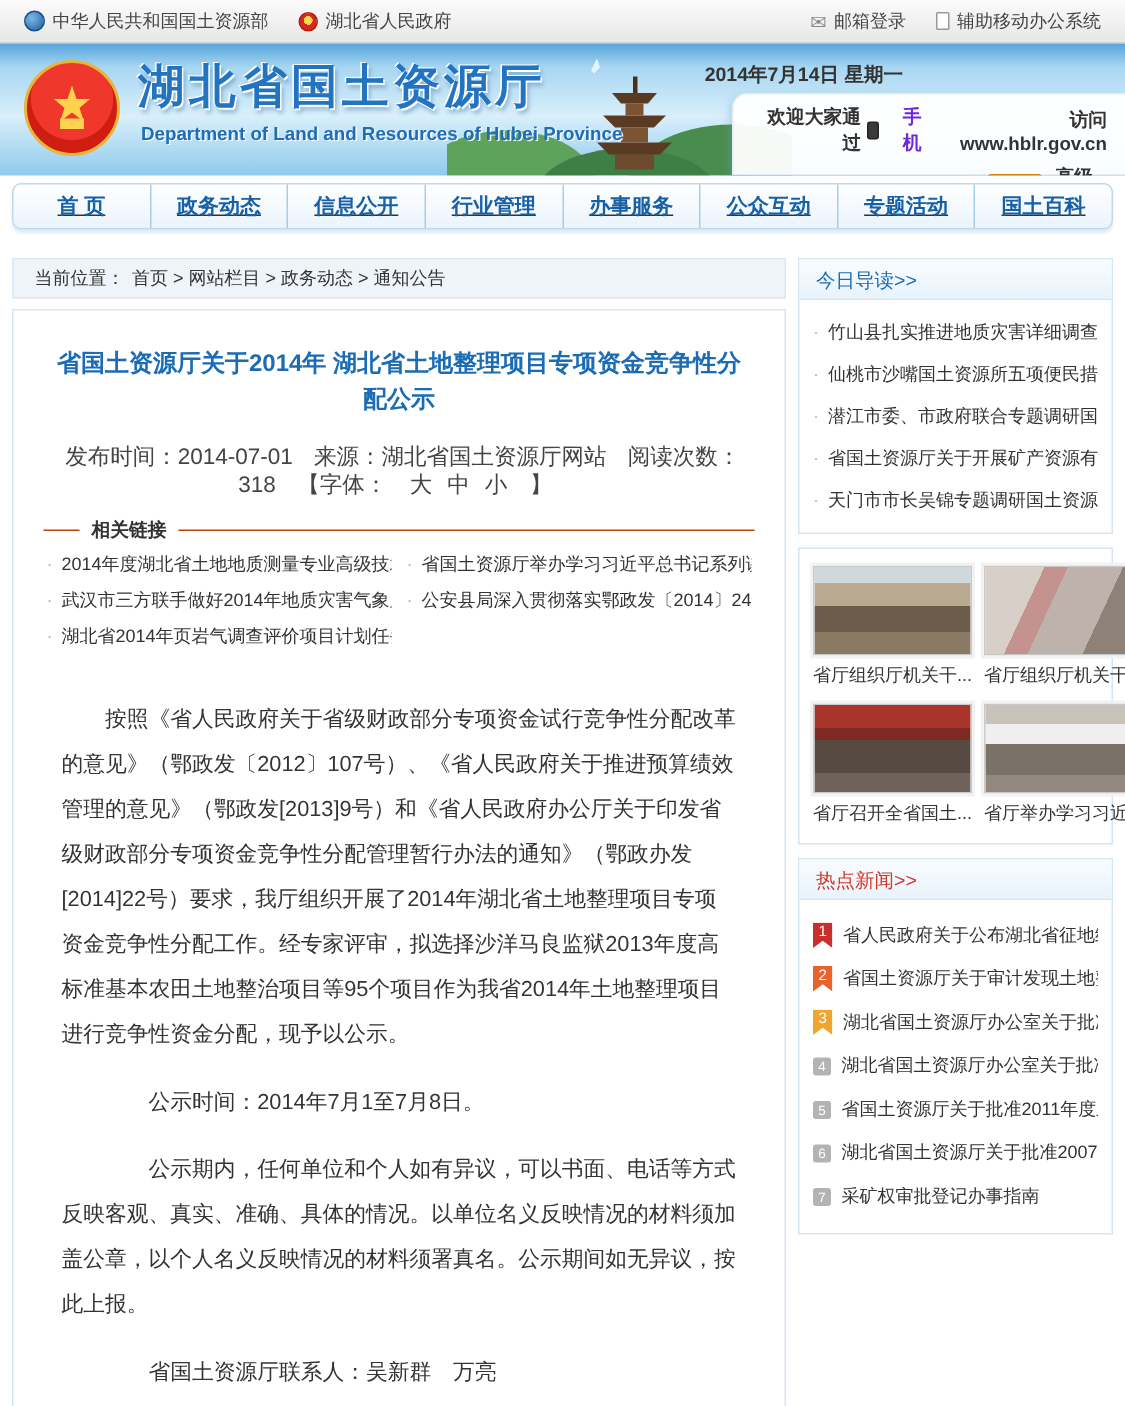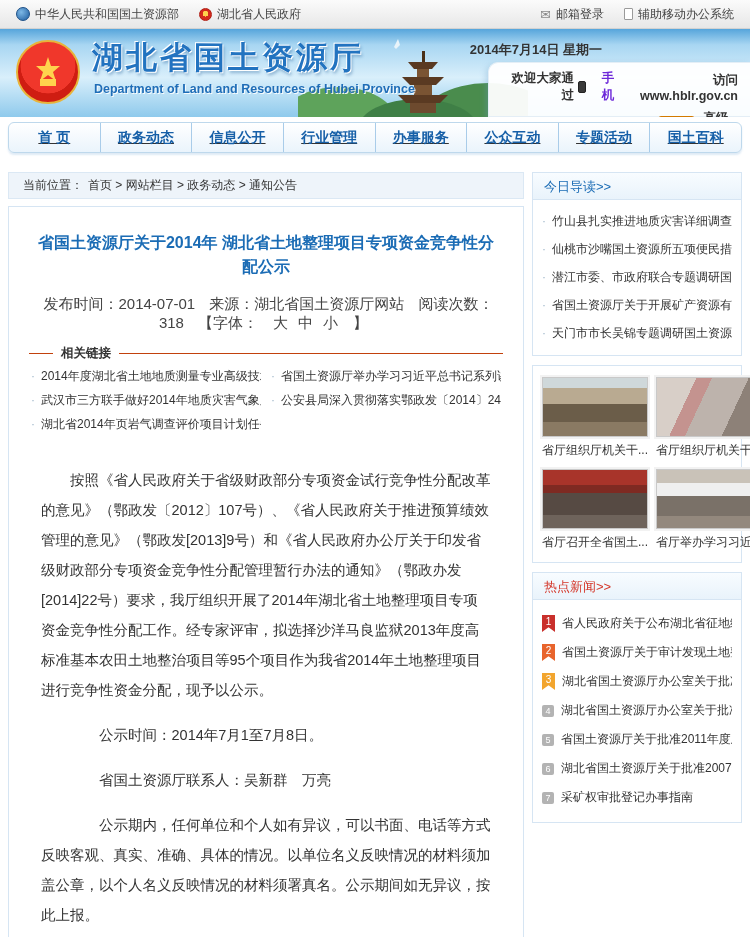--- a/index.html
+++ b/index.html
@@ -283,23 +283,23 @@
             </div>
         </div>
       </div>
 
       <div class="a-body">
 
           <p>按照《省人民政府关于省级财政部分专项资金试行竞争性分配改革的意见》（鄂政发〔2012〕107号）、《省人民政府关于推进预算绩效管理的意见》（鄂政发[2013]9号）和《省人民政府办公厅关于印发省级财政部分专项资金竞争性分配管理暂行办法的通知》（鄂政办发[2014]22号）要求，我厅组织开展了2014年湖北省土地整理项目专项资金竞争性分配工作。经专家评审，拟选择沙洋马良监狱2013年度高标准基本农田土地整治项目等95个项目作为我省2014年土地整理项目进行竞争性资金分配，现予以公示。</p>
 
           <p>公示时间：2014年7月1至7月8日。</p>
 
+          <p>公示期内，任何单位和个人如有异议，可以书面、电话等方式反映客观、真实、准确、具体的情况。以单位名义反映情况的材料须加盖公章，以个人名义反映情况的材料须署真名。公示期间如无异议，按此上报。</p>
+
           <p>省国土资源厅联系人：吴新群　万亮</p>
-
-          <p>公示期内，任何单位和个人如有异议，可以书面、电话等方式反映客观、真实、准确、具体的情况。以单位名义反映情况的材料须加盖公章，以个人名义反映情况的材料须署真名。公示期间如无异议，按此上报。</p>
 
           <p>联系电话：027-86656015　86656017</p>
 
         </div>
 
     </div>
   </div>
 
   <div class="sidebar">
 

